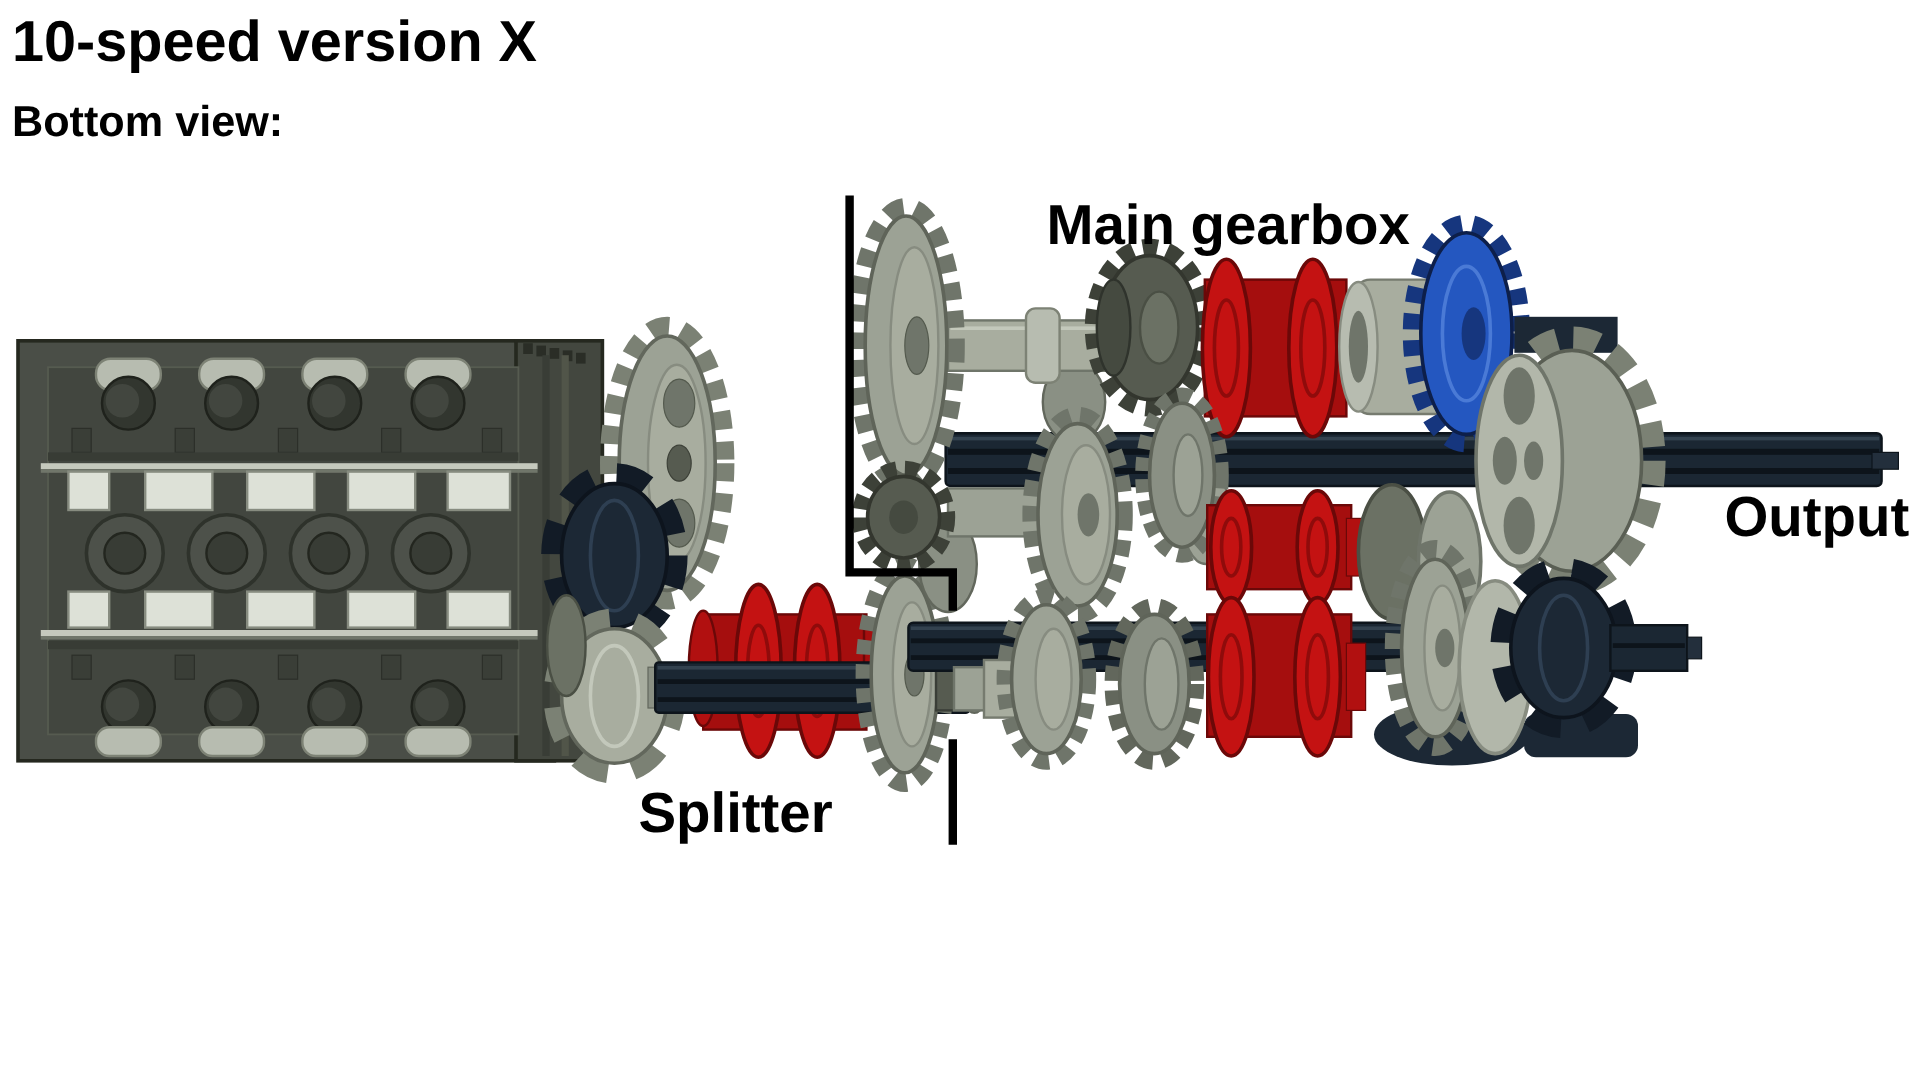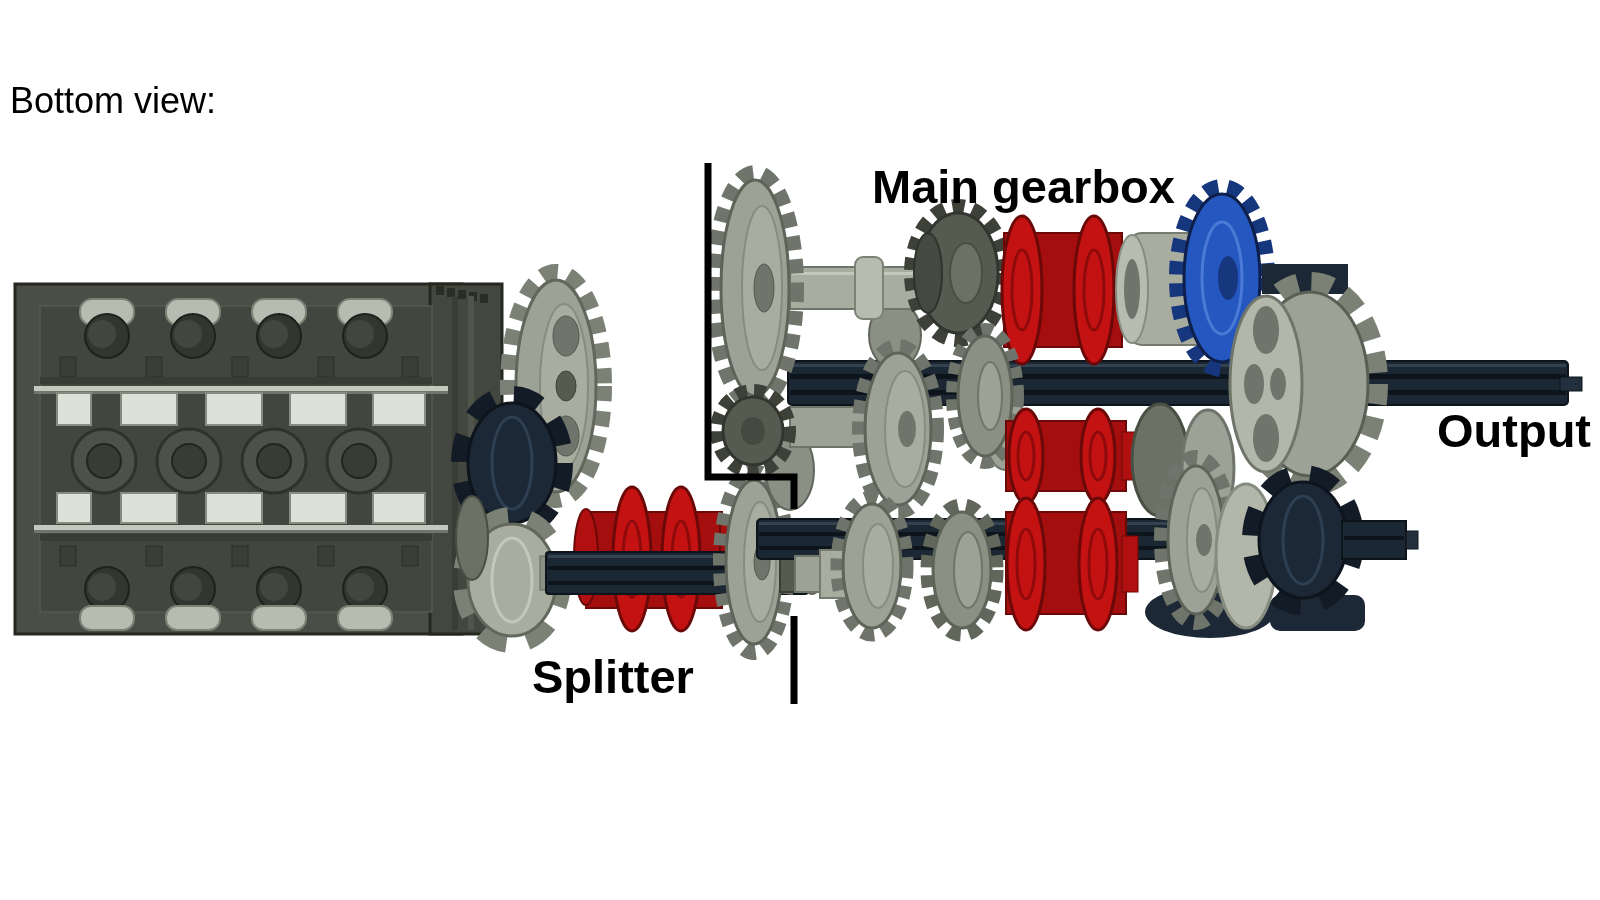--- a/index.html
+++ b/index.html
@@ -1,27 +1,28 @@
 <!DOCTYPE html>
 <html><head>
 <meta charset="utf-8">
 <style>
   html,body{margin:0;padding:0;background:#ffffff;}
   .stage{position:relative;width:1600px;height:900px;background:#ffffff;overflow:hidden;
          font-family:"Liberation Sans",sans-serif;}
   .page-title{position:absolute;left:10px;top:10px;margin:0;font-size:48px;font-weight:bold;
               color:#000;letter-spacing:0px;line-height:1.1;}
-  .page-subtitle{position:absolute;left:10px;top:80px;font-size:36px;font-weight:normal;color:#000;}
+  .page-subtitle{position:absolute;left:10px;top:80px;font-size:36px;font-weight:bold;color:#000;}
   svg{position:absolute;left:0;top:0;}
   .diagram-label{font-family:"Liberation Sans",sans-serif;font-weight:bold;font-size:47px;fill:#000;}
 </style>
 </head>
 <body>
 
 <div class="stage">
+  <h1 class="page-title">10-speed version X</h1>
   <div class="page-subtitle">Bottom view:</div>
 
   <svg width="1600" height="900" viewBox="0 0 1600 900">
 
     <g>
       <rect x="15" y="284" width="447" height="350" fill="#4a4e47" stroke="#25281f" stroke-width="3"></rect>
       <rect x="430" y="284" width="72" height="350" fill="#43473f" stroke="#25281f" stroke-width="3"></rect>
       <rect x="436" y="286" width="8" height="9" fill="#2a2d26"></rect>
       <rect x="447" y="288" width="8" height="9" fill="#2a2d26"></rect>
       <rect x="458" y="290" width="8" height="9" fill="#2a2d26"></rect>

